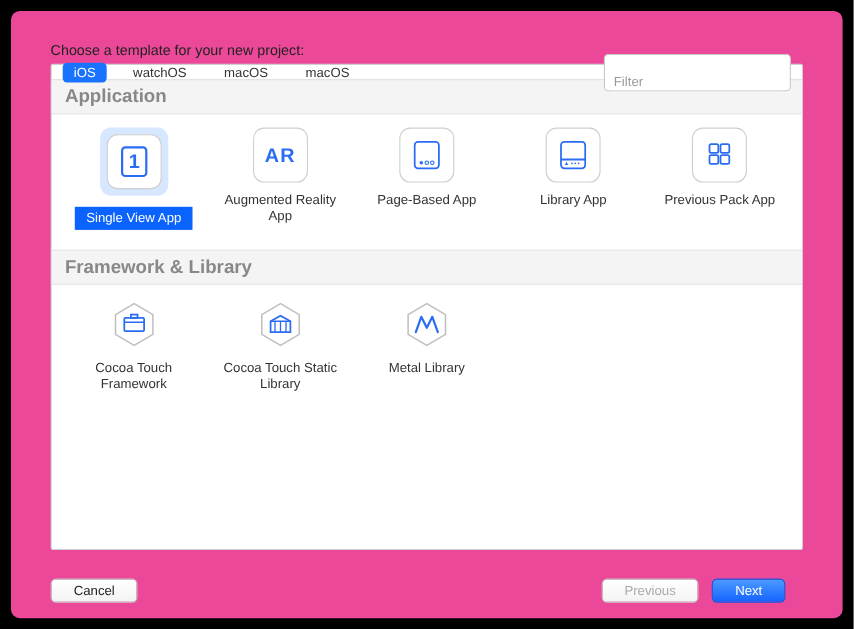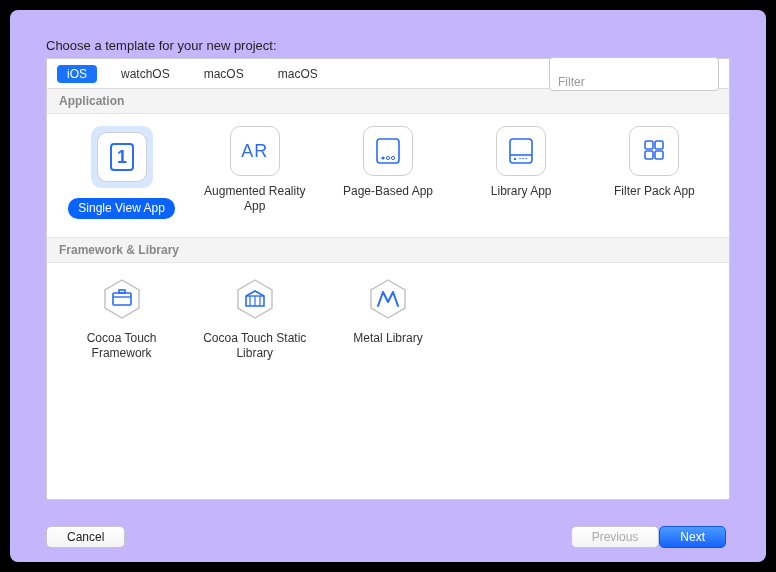--- a/index.html
+++ b/index.html
@@ -10,41 +10,41 @@
     height: 572px;
     background: #000;
     font-family: -apple-system, "Helvetica Neue", Arial, sans-serif;
     font-size: 13px;
     color: #333;
   }
   .outer {
     position: absolute;
     left: 10px; top: 10px;
     width: 756px; height: 552px;
-    background: #c4b5fd;
+    background: #ec4899;
     border-radius: 8px;
     box-shadow: 0 0 1px rgba(0,0,0,.5);
   }
   .prompt {
     position: absolute;
     left: 36px; top: 28px;
     font-size: 13px;
     color: #222;
   }
   .panel {
     position: absolute;
     left: 36px; right: 36px;
     top: 48px; bottom: 62px;
     background: #fff;
     border: 1px solid #cfcfcf;
     border-radius: 2px;
   }
   .tabbar {
     position: relative;
-    height: 30px;
+    height: 14px;
     border-bottom: 1px solid #dcdcdc;
     display: flex;
     align-items: center;
     gap: 14px;
     padding: 0 10px;
   }
   .tab {
     padding: 2px 10px;
     border-radius: 4px;
     font-size: 12px;
@@ -73,21 +73,21 @@
     outline: none;
     width: 100%;
     font-size: 12px;
     color: #333;
   }
   .filter-wrap input::placeholder { color: #9a9a9a; }
   .section-head {
     background: #f4f4f4;
     border-top: 1px solid #e5e5e5;
     border-bottom: 1px solid #e5e5e5;
-    font-size: 12px;
+    font-size: 17px;
     font-weight: 600;
     color: #888;
     padding: 5px 12px;
   }
   .section-head.first { border-top: none; }
   .grid {
     display: grid;
     grid-template-columns: repeat(5, 1fr);
     padding: 12px 8px 18px 8px;
     row-gap: 20px;
@@ -119,33 +119,33 @@
   }
   .item.selected .sel-wrap {
     background: #d6e7ff;
     padding: 6px;
     border-radius: 10px;
   }
   .item.selected .label {
     background: #0a63ff;
     color: #fff;
     padding: 3px 10px;
-    border-radius: 10px;
+    border-radius: 0;
     margin-top: 10px;
   }
   .hex {
     width: 48px; height: 48px;
     display: flex;
     align-items: center;
     justify-content: center;
   }
   .hex svg { display: block; }
   .footer {
     position: absolute;
-    left: 0; right: 4px; bottom: 14px;
+    left: 0; right: 16px; bottom: 14px;
     display: flex;
     align-items: flex-start;
     padding: 0 36px;
   }
   .btn {
     height: 22px;
     padding: 0 20px;
     border-radius: 5px;
     border: 1px solid #c6c6c6;
     background: linear-gradient(#ffffff,#f3f3f3);
@@ -154,21 +154,21 @@
     display: inline-flex;
     align-items: center;
     cursor: default;
   }
   .btn.disabled { color: #aaa; }
   .btn.primary {
     background: linear-gradient(#4b9bff,#1663ff);
     border-color: #1556e0;
     color: #fff;
   }
-  .right-buttons { margin-left: auto; display: flex; }
+  .right-buttons { margin-left: auto; display: flex; gap: 12px; }
 </style>
 </head>
 <body>
 
 <div class="outer">
   <div class="prompt">Choose a template for your new project:</div>
 
   <div class="panel">
 
     <div class="tabbar">
@@ -196,21 +196,21 @@
                 <rect x="4" y="2" width="22" height="26" rx="3" fill="none" stroke="#2a6df4" stroke-width="2"></rect>
                 <text x="15" y="21" text-anchor="middle" font-size="18" fill="#2a6df4" font-family="Arial" font-weight="600">1</text>
               </svg>
           </div>
         </div>
         <div class="label">Single View App</div>
       </div>
 
 
       <div class="item">
-        <div class="icon-box" style="font-size:18px;font-weight:400;letter-spacing:1px;">AR</div>
+        <div class="icon-box" style="font-size:18px;font-weight:700;letter-spacing:1px;">AR</div>
         <div class="label">Augmented Reality App</div>
       </div>
 
 
 
       <div class="item">
         <div class="icon-box">
           <svg width="30" height="30" viewBox="0 0 30 30">
               <rect x="4" y="3" width="22" height="24" rx="3" fill="none" stroke="#2a6df4" stroke-width="1.6"></rect>
               <circle cx="10" cy="22" r="1.6" fill="#2a6df4"></circle>
@@ -237,21 +237,21 @@
 
       <div class="item">
         <div class="icon-box">
           <svg width="30" height="30" viewBox="0 0 30 30">
               <rect x="6" y="5" width="8" height="8" rx="1.5" fill="none" stroke="#2a6df4" stroke-width="1.6"></rect>
               <rect x="16" y="5" width="8" height="8" rx="1.5" fill="none" stroke="#2a6df4" stroke-width="1.6"></rect>
               <rect x="6" y="15" width="8" height="8" rx="1.5" fill="none" stroke="#2a6df4" stroke-width="1.6"></rect>
               <rect x="16" y="15" width="8" height="8" rx="1.5" fill="none" stroke="#2a6df4" stroke-width="1.6"></rect>
             </svg>
         </div>
-        <div class="label">Filter Pack App</div>
+        <div class="label">Previous Pack App</div>
       </div>
 
 
     </div>
 
     <div class="section-head">Framework &amp; Library</div>
 
     <div class="grid">
 
       <div class="item">

